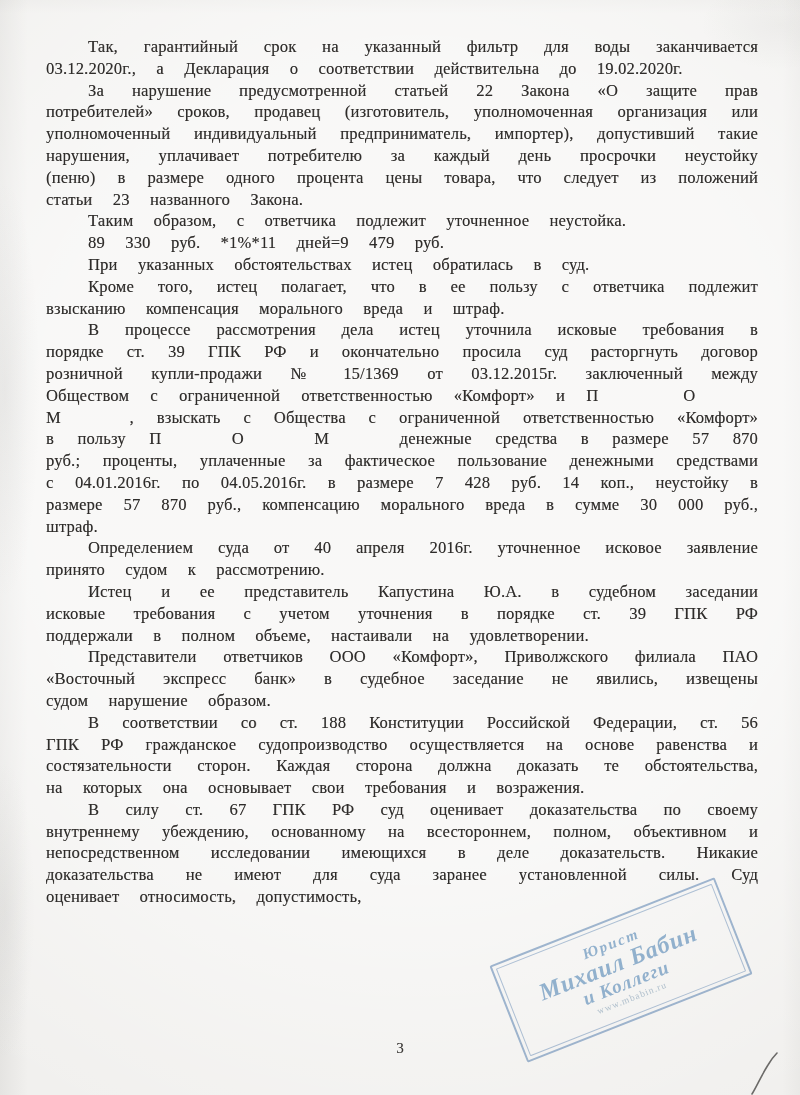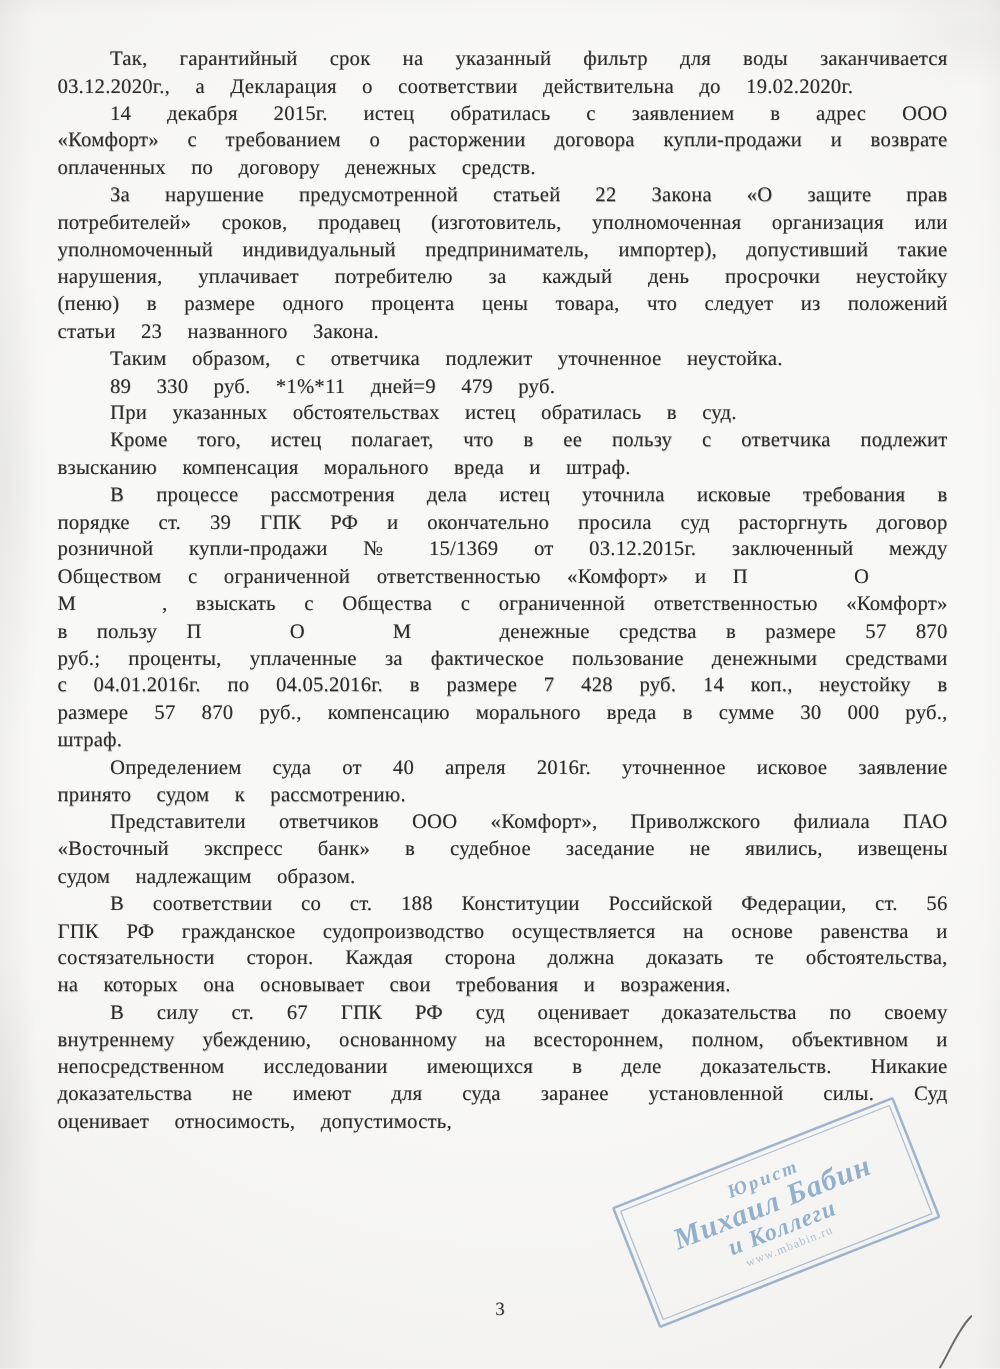--- a/index.html
+++ b/index.html
@@ -106,29 +106,29 @@
 <body>
 
 <div class="page">
 
   <div class="smudge a"></div>
   <div class="smudge b"></div>
   <div class="smudge c"></div>
 
   <div class="text-block">
       <p class="para">Так, гарантийный срок на указанный фильтр для воды заканчивается 03.12.2020г., а Декларация о соответствии действительна до 19.02.2020г.</p>
-      <p class="para">14 декабря 2015г. истец обратилась с заявлением в адрес ООО «Комфорт» с требованием о расторжении договора купли-продажи и возврате оплаченных по договору денежных средств.</p>
       <p class="para">За нарушение предусмотренной статьей 22 Закона «О защите прав потребителей» сроков, продавец (изготовитель, уполномоченная организация или уполномоченный индивидуальный предприниматель, импортер), допустивший такие нарушения, уплачивает потребителю за каждый день просрочки неустойку (пеню) в размере одного процента цены товара, что следует из положений статьи 23 названного Закона.</p>
       <p class="para">Таким образом, с ответчика подлежит уточненное неустойка.</p>
       <p class="para">89 330 руб. *1%*11 дней=9 479 руб.</p>
       <p class="para">При указанных обстоятельствах истец обратилась в суд.</p>
       <p class="para">Кроме того, истец полагает, что в ее пользу с ответчика подлежит взысканию компенсация морального вреда и штраф.</p>
       <p class="para">В процессе рассмотрения дела истец уточнила исковые требования в порядке ст. 39 ГПК РФ и окончательно просила суд расторгнуть договор розничной купли-продажи № 15/1369 от 03.12.2015г. заключенный между Обществом с ограниченной ответственностью «Комфорт» и П&nbsp;&nbsp;&nbsp; О&nbsp;&nbsp;&nbsp; М&nbsp;&nbsp;&nbsp;, взыскать с Общества с ограниченной ответственностью «Комфорт» в пользу П&nbsp;&nbsp; О&nbsp;&nbsp; М&nbsp;&nbsp; денежные средства в размере 57 870 руб.; проценты, уплаченные за фактическое пользование денежными средствами с 04.01.2016г. по 04.05.2016г. в размере 7 428 руб. 14 коп., неустойку в размере 57 870 руб., компенсацию морального вреда в сумме 30 000 руб., штраф.</p>
       <p class="para">Определением суда от 40 апреля 2016г. уточненное исковое заявление принято судом к рассмотрению.</p>
-      <p class="para">Представители ответчиков ООО «Комфорт», Приволжского филиала ПАО «Восточный экспресс банк» в судебное заседание не явились, извещены судом надлежащим образом.</p>
+      <p class="para">Истец и ее представитель Капустина Ю.А. в судебном заседании исковые требования с учетом уточнения в порядке ст. 39 ГПК РФ поддержали в полном объеме, настаивали на удовлетворении.</p>
+      <p class="para">Представители ответчиков ООО «Комфорт», Приволжского филиала ПАО «Восточный экспресс банк» в судебное заседание не явились, извещены судом нарушение образом.</p>
       <p class="para">В соответствии со ст. 188 Конституции Российской Федерации, ст. 56 ГПК РФ гражданское судопроизводство осуществляется на основе равенства и состязательности сторон. Каждая сторона должна доказать те обстоятельства, на которых она основывает свои требования и возражения.</p>
       <p class="para">В силу ст. 67 ГПК РФ суд оценивает доказательства по своему внутреннему убеждению, основанному на всестороннем, полном, объективном и непосредственном исследовании имеющихся в деле доказательств. Никакие доказательства не имеют для суда заранее установленной силы. Суд оценивает относимость, допустимость,</p>
     </div>
 
   <div class="stamp">
     <div class="stamp-border"></div>
     <div class="stamp-text">
       <div class="s1">Юрист</div>
       <div class="s2">Михаил Бабин</div>
       <div class="s3">и Коллеги</div>

